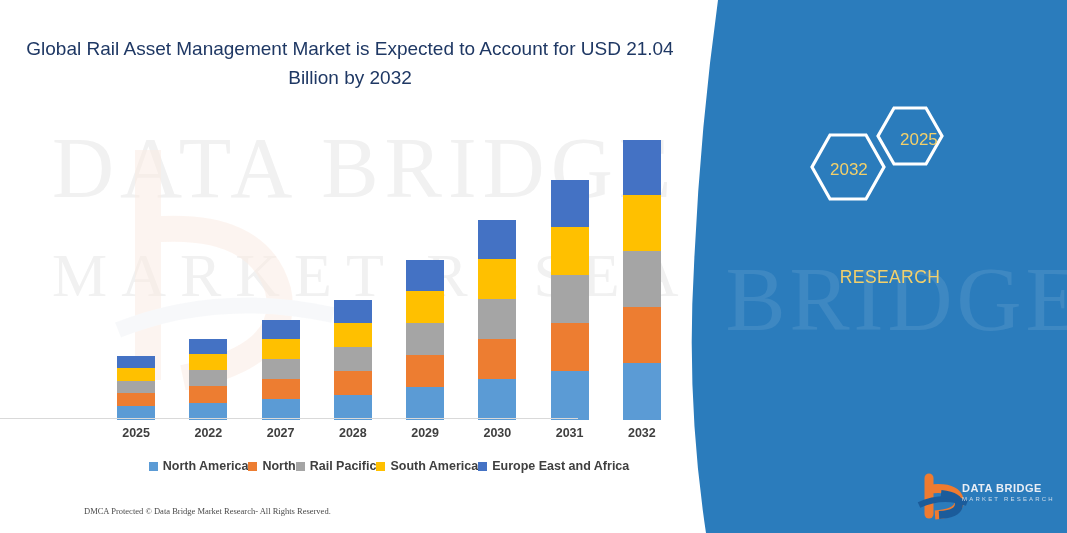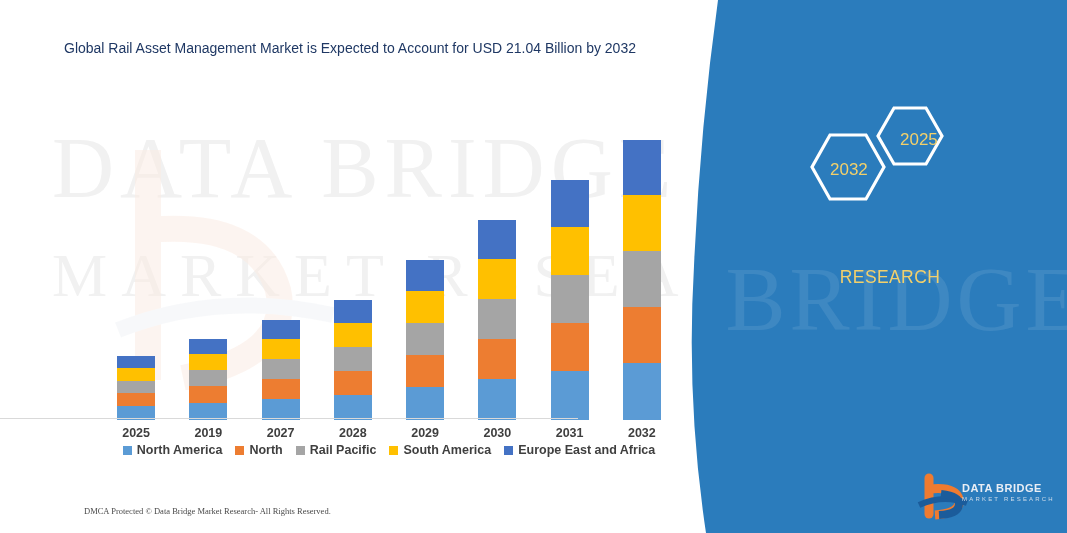--- a/index.html
+++ b/index.html
@@ -32,21 +32,21 @@
   }
   #watermark-logo {
     position:absolute; left:108px; top:140px;
     width:230px; height:250px;
     opacity:.55;
   }
 
   #chart-title {
     position:absolute; left:0; top:34px; width:700px;
     text-align:center;
-    font-size:14px; line-height:29px;
+    font-size:19px; line-height:29px;
     color:#1f3864;
     font-family:"Liberation Sans", sans-serif;
   }
 
   
   #chart-area {
     position:absolute; left:100px; top:110px;
     width:578px; height:310px;
   }
   #plot {
@@ -68,33 +68,32 @@
   #x-labels {
     position:absolute; left:100px; top:426px; width:578px;
     display:flex; justify-content:space-around;
   }
   .x-label {
     width:62px; text-align:center;
     font-size:12.5px; font-weight:bold; color:#3f3f3f;
   }
 
   #legend {
-    position:absolute; left:100px; top:443px; width:578px;
+    position:absolute; left:100px; top:459px; width:578px;
     display:flex; justify-content:center; align-items:center;
-    gap:13px;
   }
   .legend-item { display:flex; align-items:center; gap:5px; }
   .legend-swatch { width:9px; height:9px; display:inline-block; }
   .legend-label { font-size:12.5px; font-weight:bold; color:#3f3f3f; white-space:nowrap; }
 
   #footer {
     position:absolute; left:84px; top:506px; width:600px;
-    display:flex; justify-content:flex-start;
+    display:flex; justify-content:center;
     font-family:"Liberation Serif", serif;
-    font-size:8.5px; color:#4a4a4a;
+    font-size:8.5px; color:#4a4a4a;flex-direction:column;
   }
 
   
   #right-panel {
     position:absolute; left:0; top:0; width:1067px; height:533px;
     pointer-events:none;
   }
   #right-content {
     position:absolute; left:740px; top:0; width:327px; height:533px;
   }
@@ -213,21 +212,21 @@
             <div class="seg" style="height: 56px; background: rgb(237, 125, 49);"></div>
             <div class="seg" style="height: 57px; background: rgb(91, 155, 213);"></div>
           </div>
         </div>
       </div>
   </div>
 
   <div id="axis-line"></div>
   <div id="x-labels">
       <div class="x-label">2025</div>
-      <div class="x-label">2019</div>
+      <div class="x-label">2022</div>
       <div class="x-label">2027</div>
       <div class="x-label">2028</div>
       <div class="x-label">2029</div>
       <div class="x-label">2030</div>
       <div class="x-label">2031</div>
       <div class="x-label">2032</div>
     </div>
   <div id="legend">
       <div class="legend-item">
         <span class="legend-swatch" style="background: rgb(91, 155, 213);"></span>

